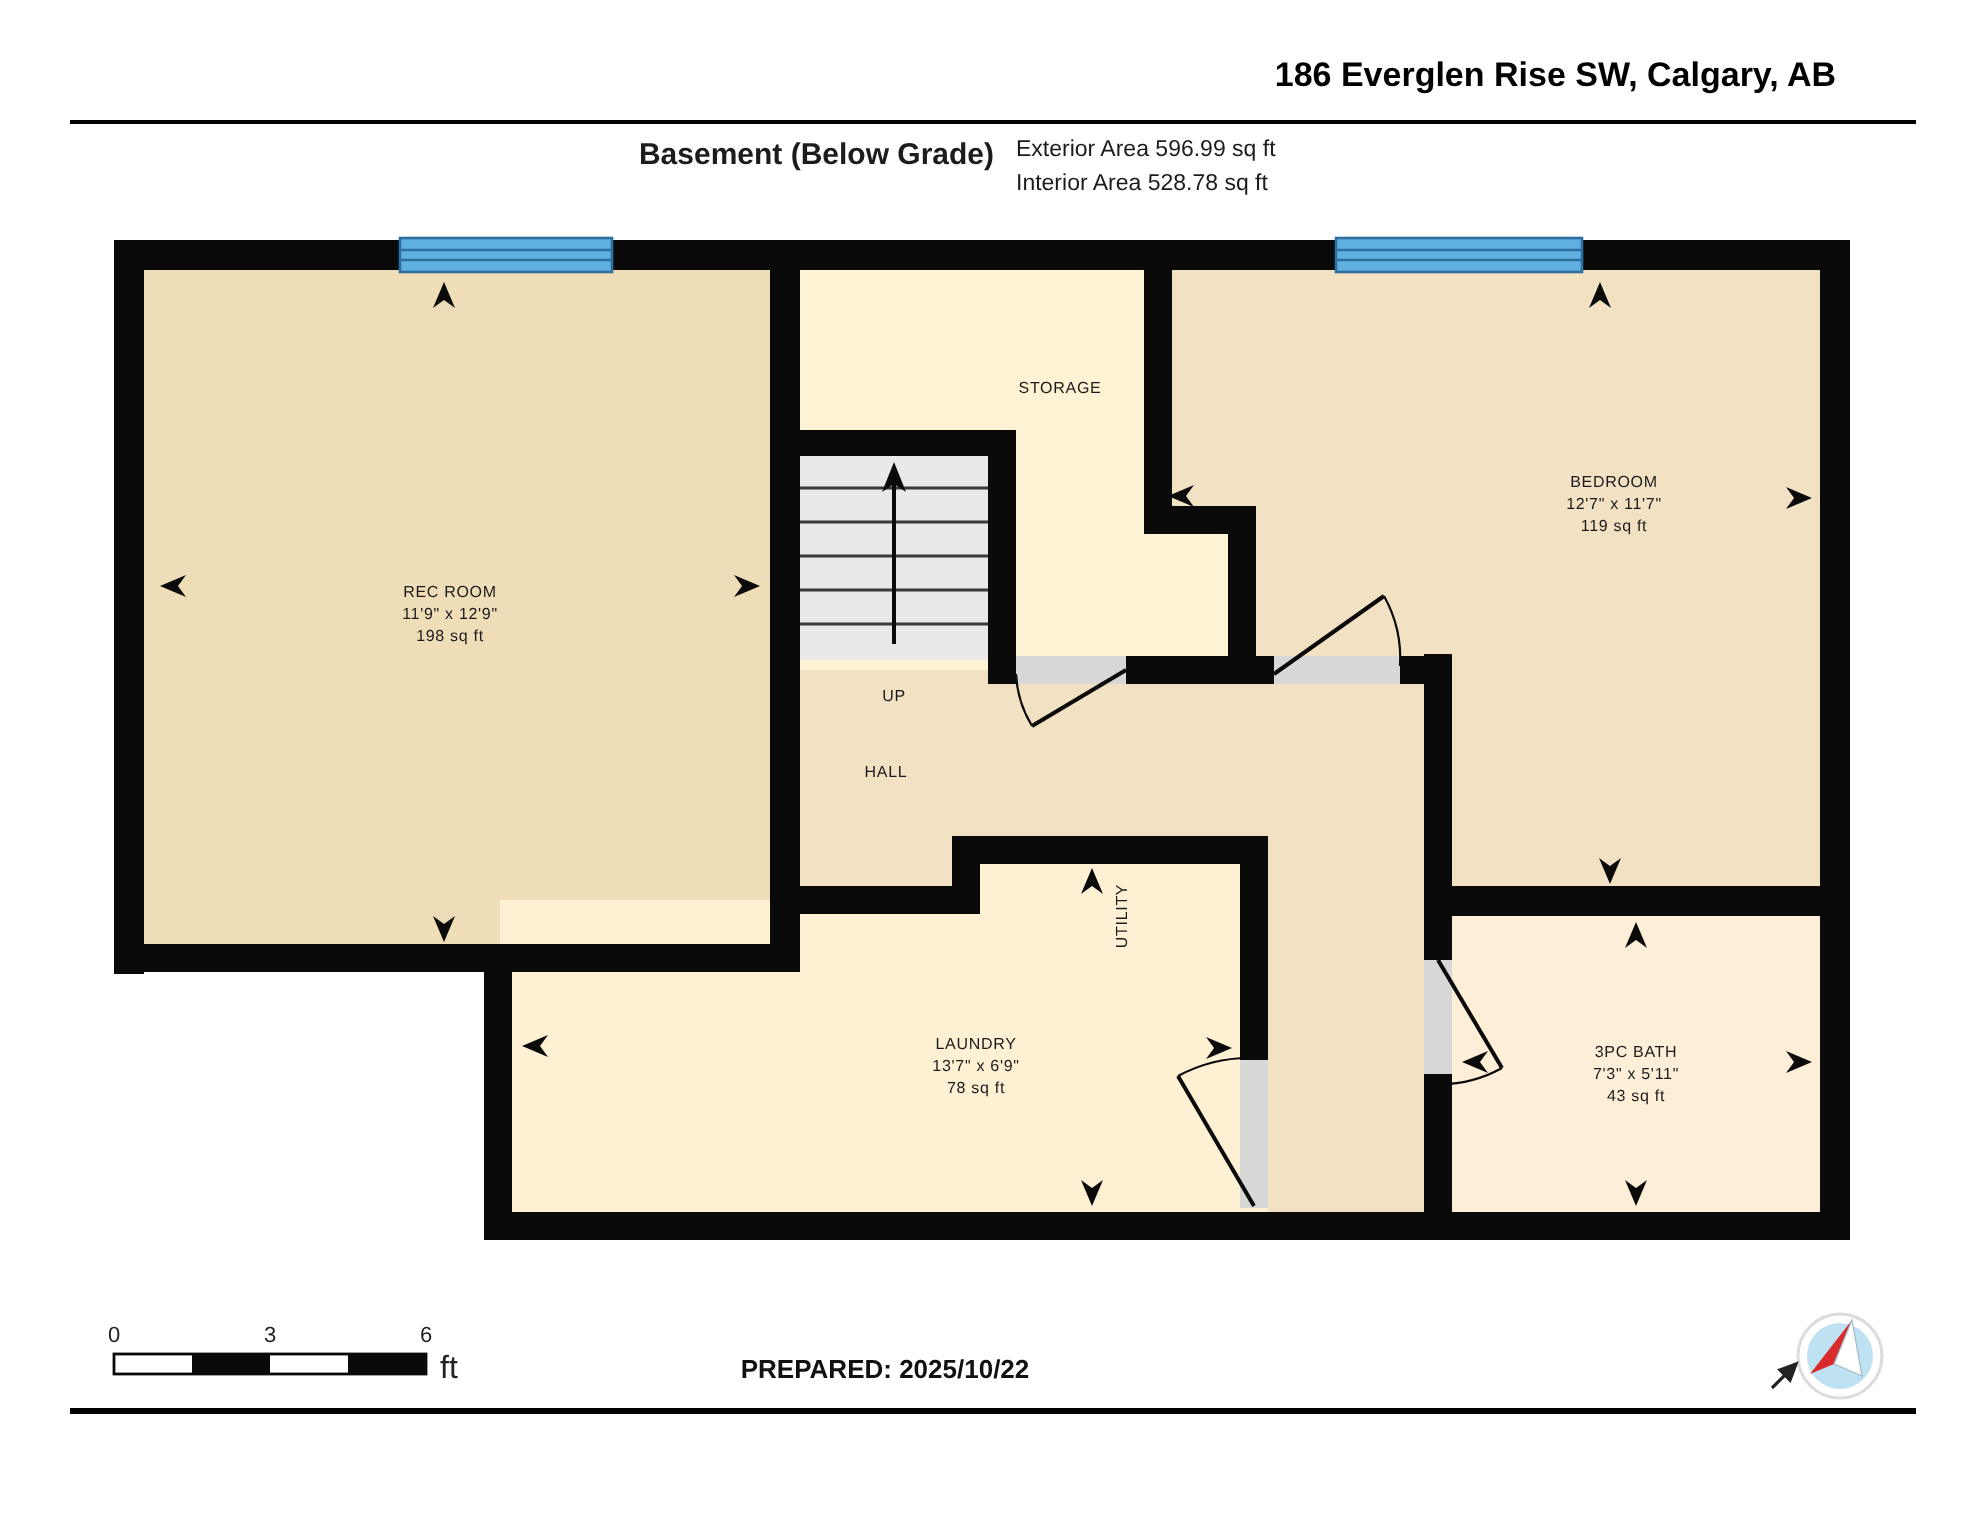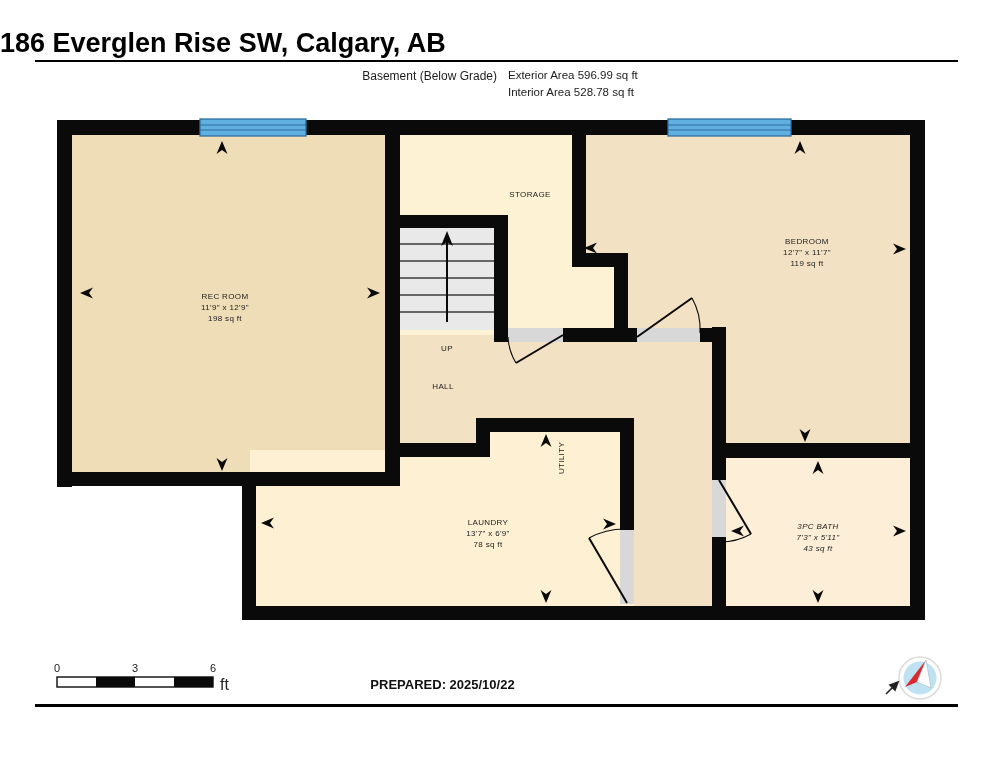--- a/index.html
+++ b/index.html
@@ -1,24 +1,24 @@
 <!DOCTYPE html>
 <html><head>
 <meta charset="utf-8">
 <style>
   html,body{margin:0;padding:0;background:#fff;}
   #page{position:relative;width:993px;height:768px;background:#fff;overflow:hidden;
         font-family:"Liberation Sans",sans-serif;color:#1c1c1c;}
   .abs{position:absolute;}
   #plan-svg{position:absolute;left:0;top:0;}
-  .page-title{left:0;top:28px;width:918px;text-align:left;font-size:27px;font-weight:bold;color:#000;}
+  .page-title{left:0;top:28px;width:918px;text-align:right;font-size:17px;font-weight:bold;color:#000;}
   .rule{left:35px;width:923px;background:#000;}
   .rule-top{top:60px;height:2px;}
   .rule-bottom{top:704px;height:3px;}
-  .floor-label{top:69px;right:496px;font-size:12px;font-weight:normal;white-space:nowrap;margin-left:36px;}
+  .floor-label{top:69px;right:496px;font-size:15px;font-weight:bold;white-space:nowrap;margin-left:36px;}
   .area-line1{top:69px;left:508px;font-size:11.5px;white-space:nowrap;}
   .area-line2{top:86px;left:508px;font-size:11.5px;white-space:nowrap;}
   .room-label{transform:translate(-50%,-50%);text-align:center;font-size:8px;letter-spacing:.35px;
               line-height:11px;color:#1b1b1b;white-space:nowrap;}
   .room-label.vertical{transform:translate(-50%,-50%) rotate(-90deg);}
   .scale-num{transform:translateX(-50%);font-size:11px;color:#222;top:662px;}
   .scale-unit{left:220px;top:676px;font-size:16px;color:#222;}
   .prepared{left:0;top:677px;width:885px;text-align:center;font-size:13px;font-weight:600;color:#111;}
   .disclaimer{left:35px;top:712px;font-size:8.6px;color:#111;letter-spacing:.1px;}
 </style>
@@ -188,21 +188,21 @@
   <div class="abs room-label vertical" style="left:561px;top:458px;">
     <div>UTILITY</div>
   </div>
 
   <div class="abs room-label" style="left:488px;top:533px;">
     <div>LAUNDRY</div>
     <div>13'7" x 6'9"</div>
     <div>78 sq ft</div>
   </div>
 
-  <div class="abs room-label" style="left:818px;top:537px;font-style:italic;">
+  <div class="abs room-label" style="left:818px;top:537px;">
     <div>3PC BATH</div>
     <div>7'3" x 5'11"</div>
     <div>43 sq ft</div>
   </div>
 
   <span class="abs scale-num" style="left:57px;">0</span>
   <span class="abs scale-num" style="left:135px;">3</span>
   <span class="abs scale-num" style="left:213px;">6</span>
   <span class="abs scale-unit">ft</span>
 

